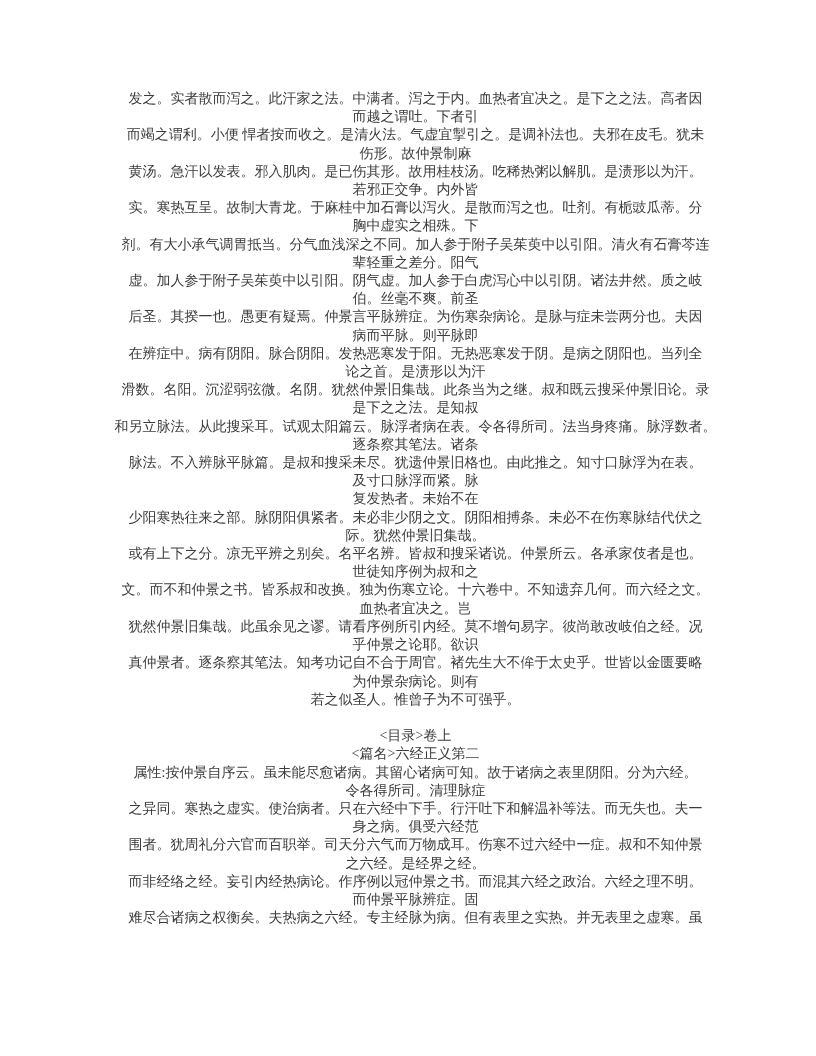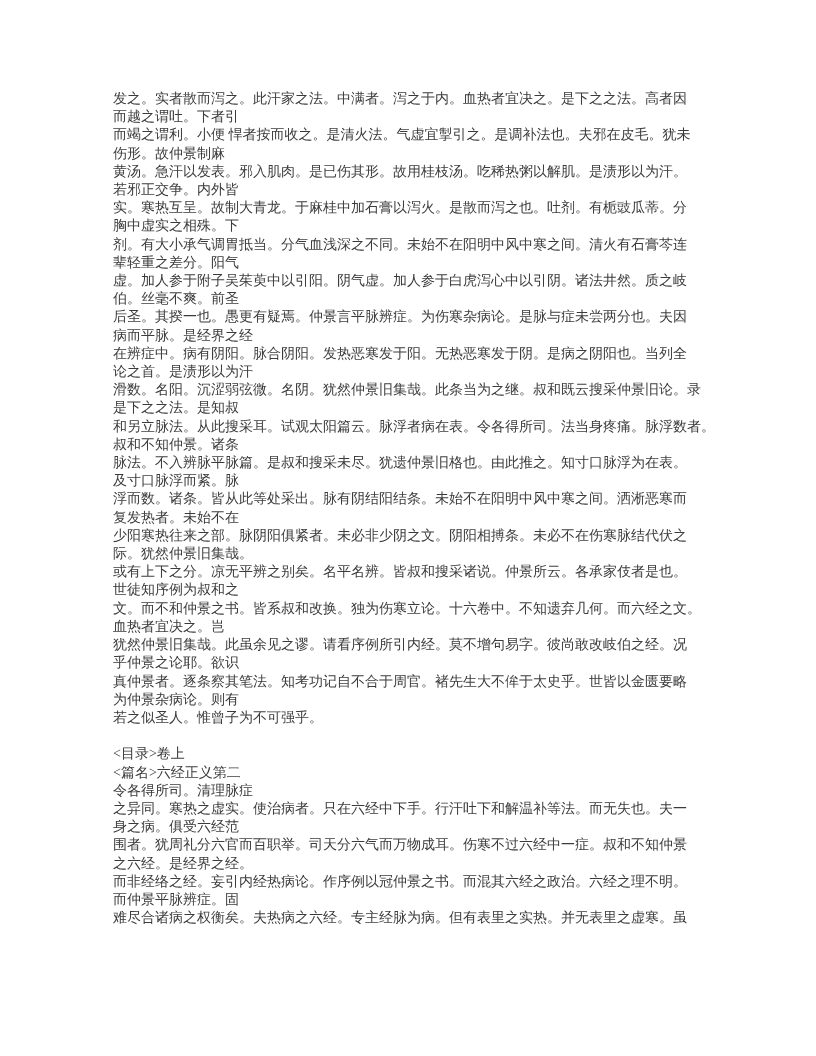--- a/index.html
+++ b/index.html
@@ -6,20 +6,21 @@
     margin: 0;
     padding: 0;
     background: #ffffff;
   }
   .page {
     position: relative;
     width: 816px;
     height: 1056px;
     background: #ffffff;
     overflow: hidden;
+    text-align: center;
   }
   .document-text {
     position: absolute;
     left: 113px;
     top: 90px;
     width: 605px;
   }
   .line {
     font-family: "Liberation Serif", "DejaVu Serif", serif;
     font-size: 14px;
@@ -35,50 +36,50 @@
 <div class="page">
   <div class="document-text">
       <div class="line">发之。实者散而泻之。此汗家之法。中满者。泻之于内。血热者宜决之。是下之之法。高者因</div>
       <div class="line">而越之谓吐。下者引</div>
       <div class="line">而竭之谓利。小便 悍者按而收之。是清火法。气虚宜掣引之。是调补法也。夫邪在皮毛。犹未</div>
       <div class="line">伤形。故仲景制麻</div>
       <div class="line">黄汤。急汗以发表。邪入肌肉。是已伤其形。故用桂枝汤。吃稀热粥以解肌。是渍形以为汗。</div>
       <div class="line">若邪正交争。内外皆</div>
       <div class="line">实。寒热互呈。故制大青龙。于麻桂中加石膏以泻火。是散而泻之也。吐剂。有栀豉瓜蒂。分</div>
       <div class="line">胸中虚实之相殊。下</div>
-      <div class="line">剂。有大小承气调胃抵当。分气血浅深之不同。未始不在阳明中风中寒之间。清火有石膏芩连</div>
+      <div class="line">剂。有大小承气调胃抵当。分气血浅深之不同。加人参于附子吴茱萸中以引阳。清火有石膏芩连</div>
       <div class="line">辈轻重之差分。阳气</div>
       <div class="line">虚。加人参于附子吴茱萸中以引阳。阴气虚。加人参于白虎泻心中以引阴。诸法井然。质之岐</div>
       <div class="line">伯。丝毫不爽。前圣</div>
       <div class="line">后圣。其揆一也。愚更有疑焉。仲景言平脉辨症。为伤寒杂病论。是脉与症未尝两分也。夫因</div>
-      <div class="line">病而平脉。是经界之经</div>
+      <div class="line">病而平脉。则平脉即</div>
       <div class="line">在辨症中。病有阴阳。脉合阴阳。发热恶寒发于阳。无热恶寒发于阴。是病之阴阳也。当列全</div>
       <div class="line">论之首。是渍形以为汗</div>
       <div class="line">滑数。名阳。沉涩弱弦微。名阴。犹然仲景旧集哉。此条当为之继。叔和既云搜采仲景旧论。录</div>
       <div class="line">是下之之法。是知叔</div>
       <div class="line">和另立脉法。从此搜采耳。试观太阳篇云。脉浮者病在表。令各得所司。法当身疼痛。脉浮数者。</div>
-      <div class="line">叔和不知仲景。诸条</div>
+      <div class="line">逐条察其笔法。诸条</div>
       <div class="line">脉法。不入辨脉平脉篇。是叔和搜采未尽。犹遗仲景旧格也。由此推之。知寸口脉浮为在表。</div>
       <div class="line">及寸口脉浮而紧。脉</div>
-      <div class="line">浮而数。诸条。皆从此等处采出。脉有阴结阳结条。未始不在阳明中风中寒之间。洒淅恶寒而</div>
       <div class="line">复发热者。未始不在</div>
       <div class="line">少阳寒热往来之部。脉阴阳俱紧者。未必非少阴之文。阴阳相搏条。未必不在伤寒脉结代伏之</div>
       <div class="line">际。犹然仲景旧集哉。</div>
       <div class="line">或有上下之分。凉无平辨之别矣。名平名辨。皆叔和搜采诸说。仲景所云。各承家伎者是也。</div>
       <div class="line">世徒知序例为叔和之</div>
       <div class="line">文。而不和仲景之书。皆系叔和改换。独为伤寒立论。十六卷中。不知遗弃几何。而六经之文。</div>
       <div class="line">血热者宜决之。岂</div>
       <div class="line">犹然仲景旧集哉。此虽余见之谬。请看序例所引内经。莫不增句易字。彼尚敢改岐伯之经。况</div>
       <div class="line">乎仲景之论耶。欲识</div>
       <div class="line">真仲景者。逐条察其笔法。知考功记自不合于周官。褚先生大不侔于太史乎。世皆以金匮要略</div>
       <div class="line">为仲景杂病论。则有</div>
       <div class="line">若之似圣人。惟曾子为不可强乎。</div>
       <div class="line">&nbsp;</div>
       <div class="line">&lt;目录&gt;卷上</div>
       <div class="line">&lt;篇名&gt;六经正义第二</div>
+      <div class="line">属性:按仲景自序云。虽未能尽愈诸病。其留心诸病可知。故于诸病之表里阴阳。分为六经。</div>
       <div class="line">令各得所司。清理脉症</div>
       <div class="line">之异同。寒热之虚实。使治病者。只在六经中下手。行汗吐下和解温补等法。而无失也。夫一</div>
       <div class="line">身之病。俱受六经范</div>
       <div class="line">围者。犹周礼分六官而百职举。司天分六气而万物成耳。伤寒不过六经中一症。叔和不知仲景</div>
       <div class="line">之六经。是经界之经。</div>
       <div class="line">而非经络之经。妄引内经热病论。作序例以冠仲景之书。而混其六经之政治。六经之理不明。</div>
       <div class="line">而仲景平脉辨症。固</div>
       <div class="line">难尽合诸病之权衡矣。夫热病之六经。专主经脉为病。但有表里之实热。并无表里之虚寒。虽</div>
     </div>
 </div>

